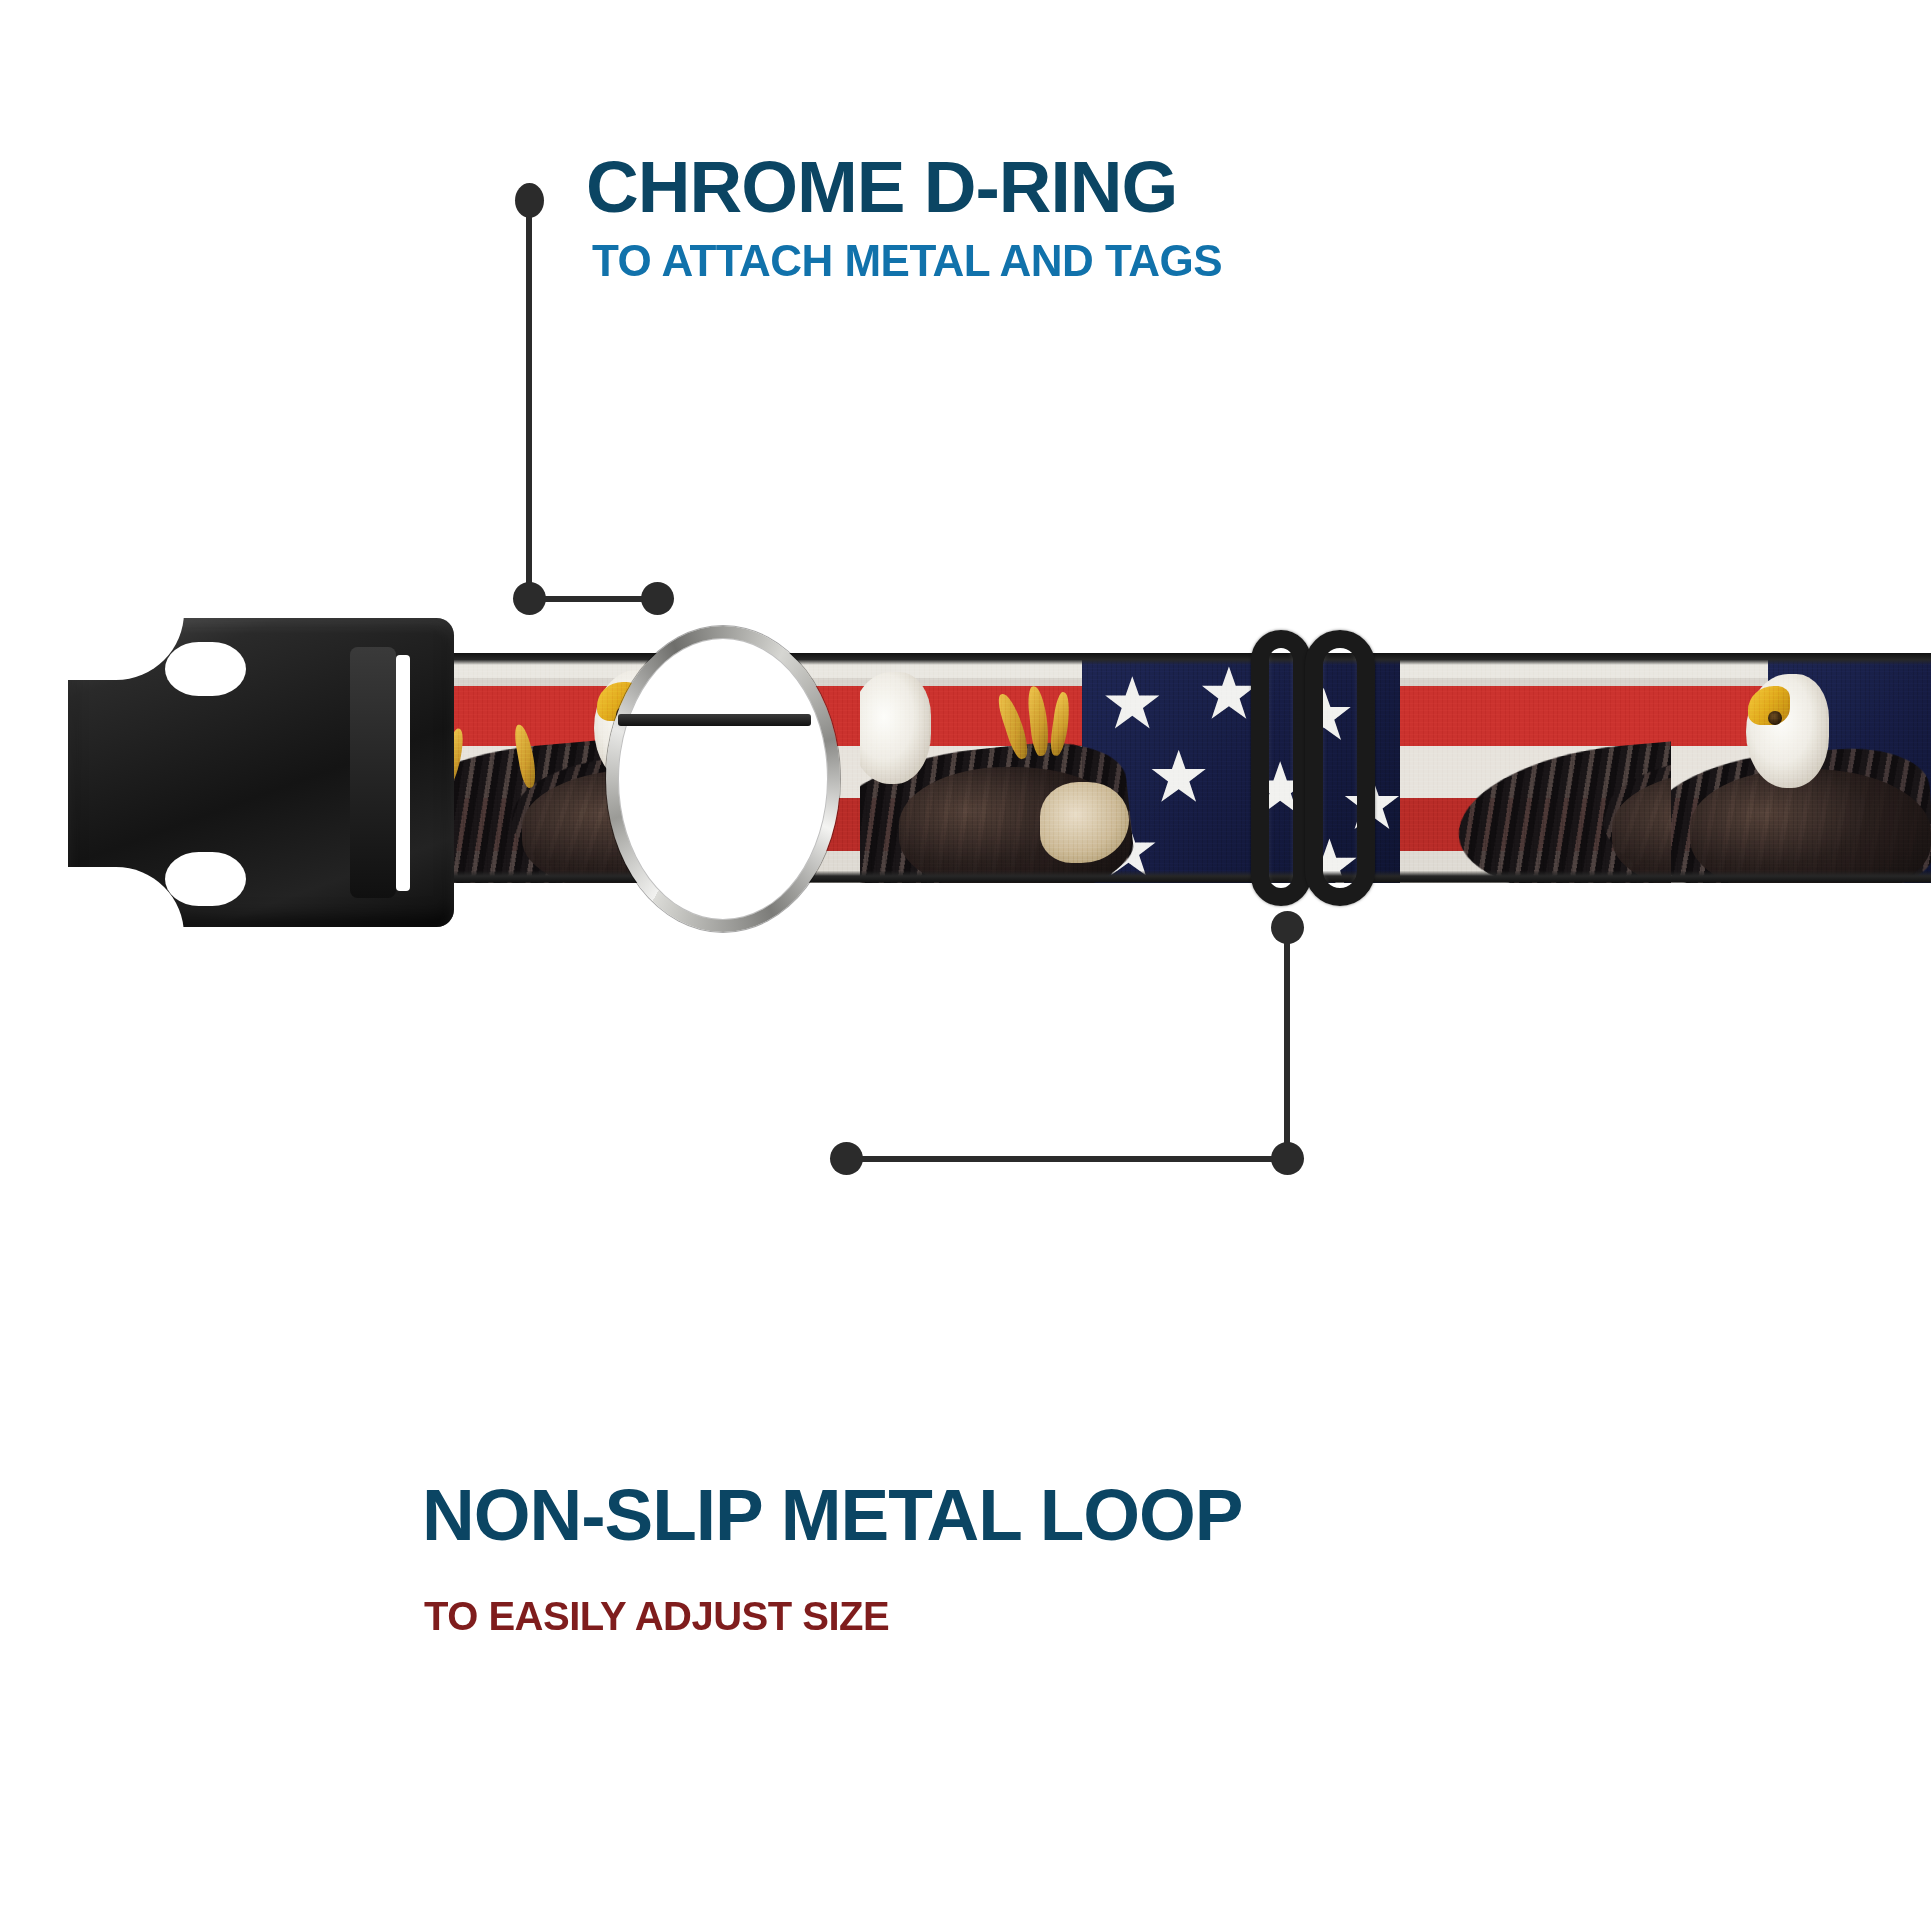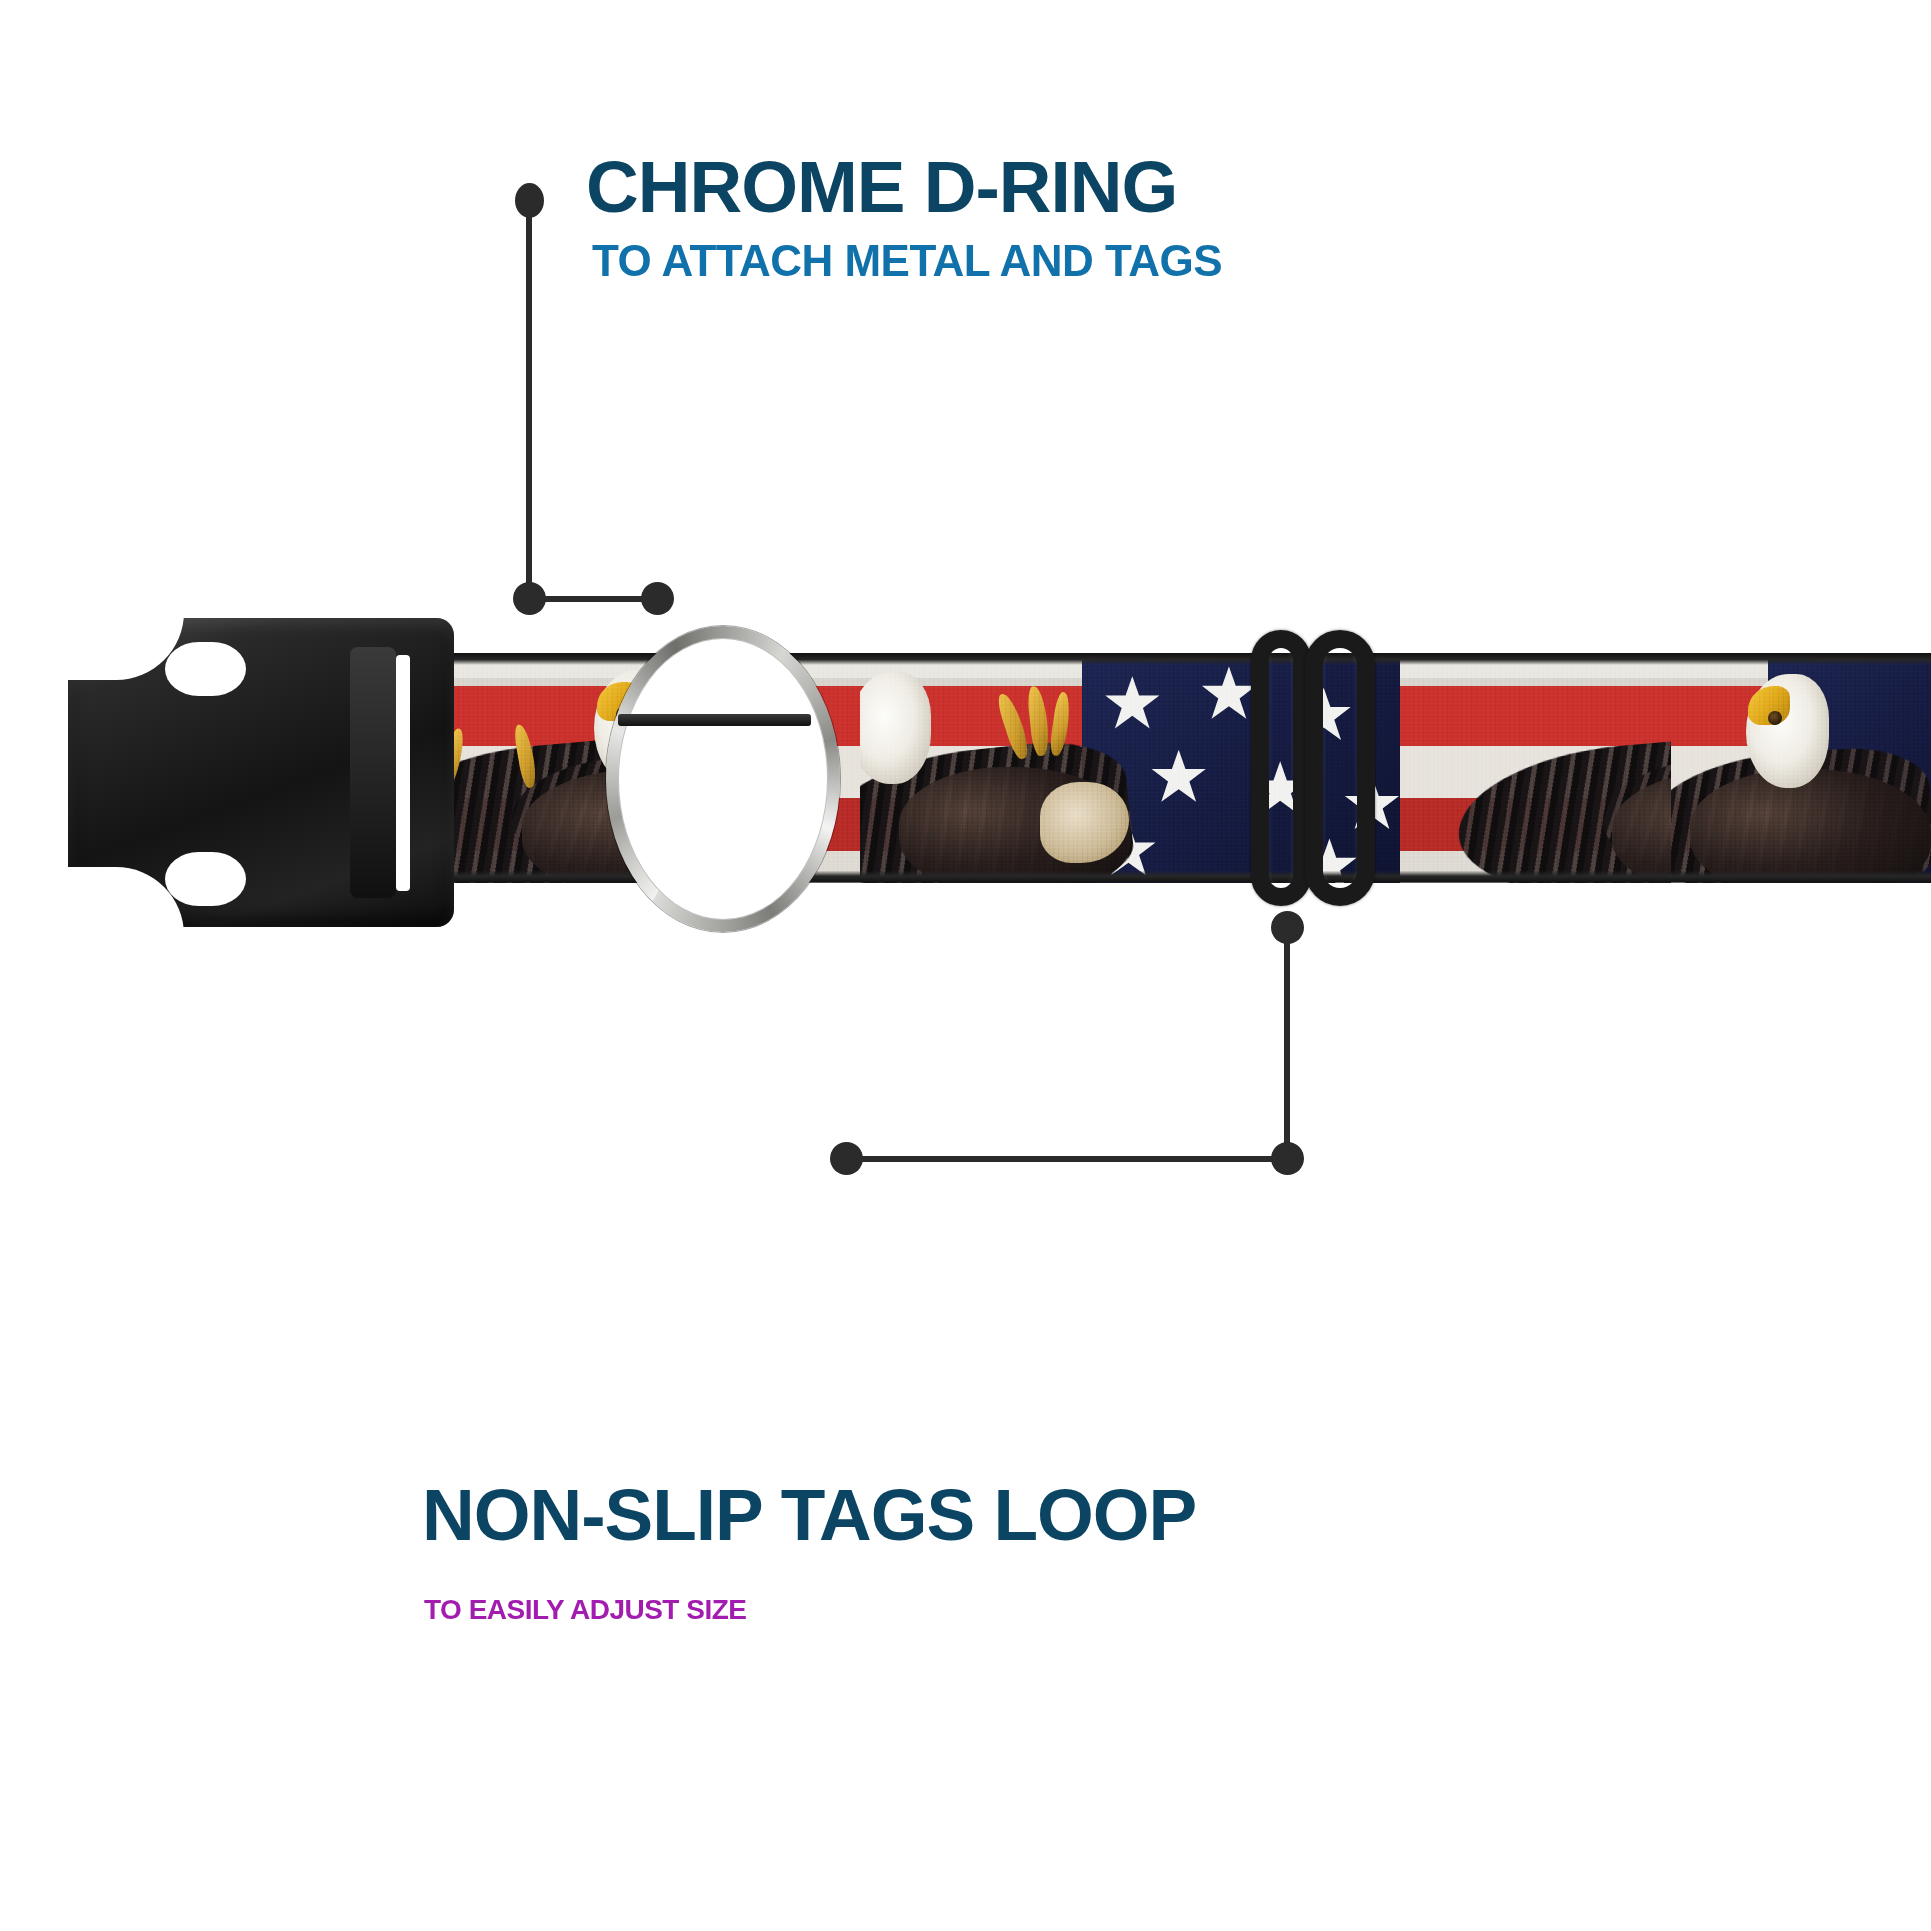--- a/index.html
+++ b/index.html
@@ -282,19 +282,19 @@
     <div class="lead-dot" style="left:1271px;top:911px;width:33px;height:33px;"></div>
 
     <div class="lead-line" style="left:1284px;top:935px;width:5.8px;height:220px;"></div>
 
     <div class="lead-dot" style="left:1271px;top:1142px;width:33px;height:33px;"></div>
 
     <div class="lead-line" style="left:850px;top:1156px;width:434px;height:5.8px;"></div>
 
     <div class="lead-dot" style="left:830px;top:1142px;width:33px;height:33px;"></div>
 
-    <div class="callout-title" style="left:422px;top:1478px;font-size:73px;color:#0b4563;">NON-SLIP TAGS LOOP</div>
-
-    <div class="callout-sub" style="left:424px;top:1596px;font-size:28px;color:#a21caf;">TO EASILY ADJUST SIZE</div>
+    <div class="callout-title" style="left:422px;top:1478px;font-size:73px;color:#0b4563;">NON-SLIP METAL LOOP</div>
+
+    <div class="callout-sub" style="left:424px;top:1596px;font-size:40px;color:#7f1d1d;">TO EASILY ADJUST SIZE</div>
   </div>
 
 </div>
 
 
 </body></html>

